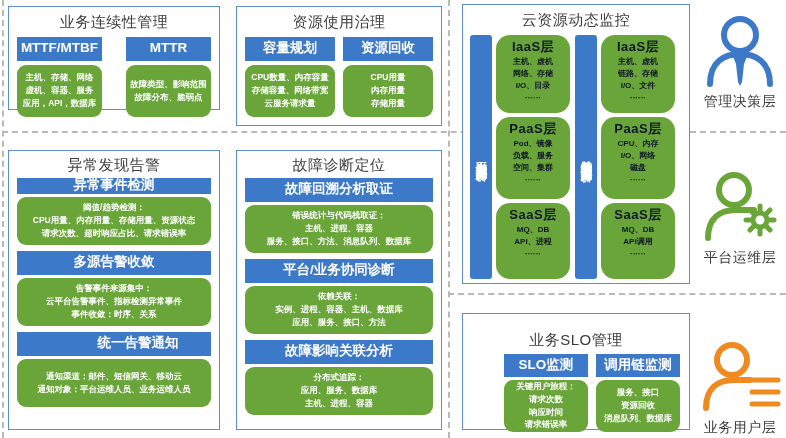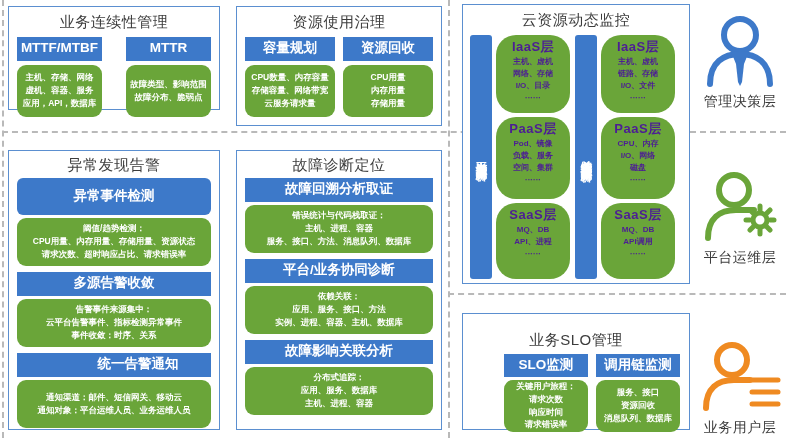--- a/index.html
+++ b/index.html
@@ -45,21 +45,21 @@
   .vstrip{
     position:absolute;background:#3d79c9;color:#fff;border-radius:3px;
     writing-mode:vertical-rl;text-orientation:upright;
     display:flex;align-items:center;justify-content:center;
     font-size:11.5px;font-weight:bold;letter-spacing:1px;
     box-sizing:border-box;
   }
 
   
   .cloudcard{
-    position:absolute;background:#6aa539;border-radius:20px;color:#4c1d95;
+    position:absolute;background:#6aa539;border-radius:14px;color:#0f172a;
     box-sizing:border-box;text-align:center;padding-top:4px;
   }
   .cloudcard .hd{font-size:13px;font-weight:bold;letter-spacing:.5px;line-height:1.25;}
   .cloudcard .bd{font-size:8px;font-weight:bold;line-height:1.5;margin-top:1px;}
   .cloudcard .bd .ln{display:block;white-space:nowrap;}
 
   
   .persona{position:absolute;text-align:center;width:96px;}
   .persona .lbl{
     font-size:14px;color:#3c3c3c;margin-top:1px;letter-spacing:.5px;white-space:nowrap;
@@ -186,21 +186,21 @@
         <span class="ln">API调用</span>
         <span class="ln">······</span>
       </div>
     </div>
   </div>
 
   <div class="panel" style="left:8px;top:150px;width:212px;height:280px;">
     <div class="panel-title" style="margin-top:6px;">异常发现告警</div>
 
     <div style="padding:4px 8px 0 8px;">
-      <div class="bluebox md" style="height:37px;border-radius:6px;">异常事件检测</div>
+      <div class="bluebox md" style="height:16px;">异常事件检测</div>
       <div class="greenbox" style="height:48px;margin-top:3px;">
         <div>
           <span class="ln">阈值/趋势检测：</span>
           <span class="ln">CPU用量、内存用量、存储用量、资源状态</span>
           <span class="ln">请求次数、超时响应占比、请求错误率</span>
         </div>
       </div>
 
       <div class="bluebox md" style="height:24px;margin-top:6px;">多源告警收敛</div>
       <div class="greenbox" style="height:48px;margin-top:3px;">
@@ -231,22 +231,22 @@
           <span class="ln">错误统计与代码栈取证：</span>
           <span class="ln">主机、进程、容器</span>
           <span class="ln">服务、接口、方法、消息队列、数据库</span>
         </div>
       </div>
 
       <div class="bluebox md" style="height:24px;margin-top:6px;">平台/业务协同诊断</div>
       <div class="greenbox" style="height:48px;margin-top:3px;">
         <div>
           <span class="ln">依赖关联：</span>
+          <span class="ln">实例、进程、容器、主机、数据库</span>
           <span class="ln">应用、服务、接口、方法</span>
-          <span class="ln">实例、进程、容器、主机、数据库</span>
         </div>
       </div>
 
       <div class="bluebox md" style="height:24px;margin-top:6px;">故障影响关联分析</div>
       <div class="greenbox" style="height:48px;margin-top:3px;">
         <div>
           <span class="ln">分布式追踪：</span>
           <span class="ln">应用、服务、数据库</span>
           <span class="ln">主机、进程、容器</span>
         </div>

